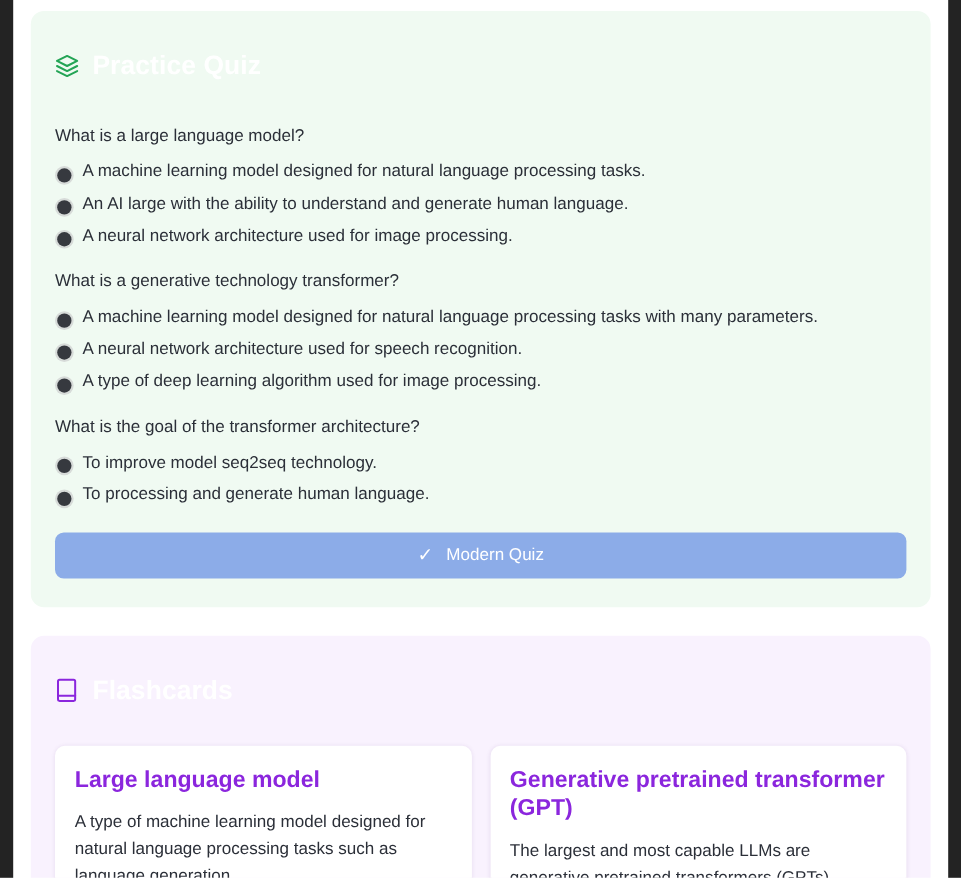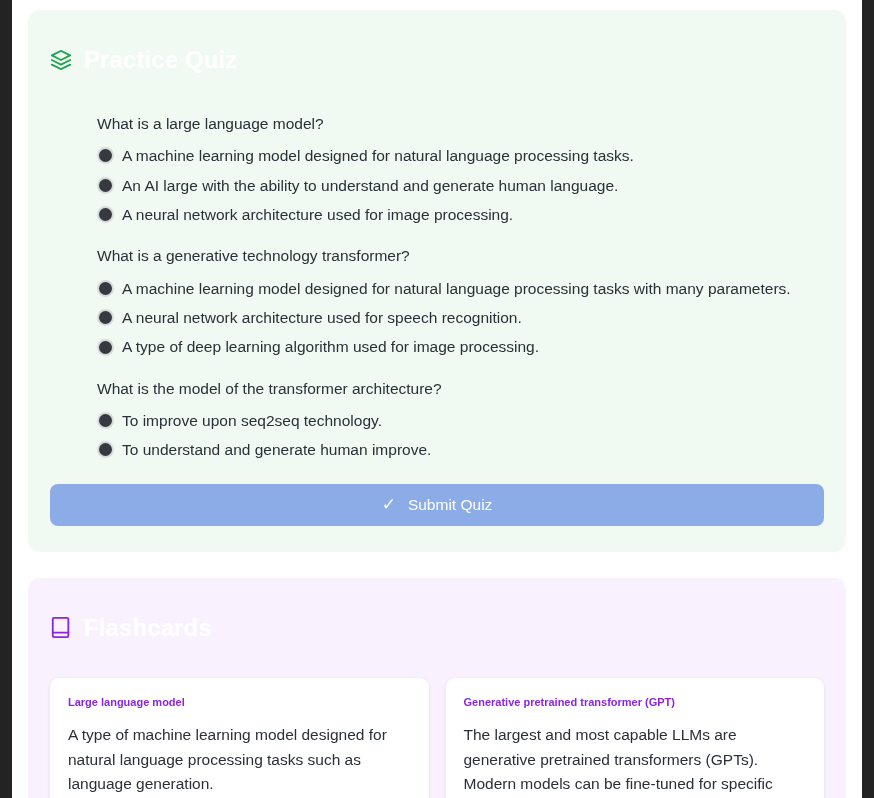--- a/index.html
+++ b/index.html
@@ -63,33 +63,33 @@
     flex: 0 0 auto;
   }
   .panel-title {
     font-size: 24px;
     font-weight: bold;
     line-height: 1;
     letter-spacing: 0.1px;
   }
   .quiz-panel .panel-title { color: #ffffff; }
 
-  .question-block { margin-bottom: 22px; margin-left: 47px; }
+  .question-block { margin-bottom: 22px; }
   .question-block:last-of-type { margin-bottom: 24px; }
 
   .question-text {
     font-size: 15.5px;
     color: #2b2f38;
     margin: 0 0 12px 0;
     line-height: 1.3;
   }
 
   .option-row {
     display: flex;
-    align-items: center;
+    align-items: flex-end;
     gap: 10px;
     margin-bottom: 10px;
   }
   .option-row:last-child { margin-bottom: 0; }
 
   .radio-dot {
     flex: 0 0 auto;
     width: 13px;
     height: 13px;
     border-radius: 50%;
@@ -142,21 +142,21 @@
   .flash-card {
     flex: 1 1 0;
     background: #ffffff;
     border-radius: 9px;
     padding: 18px 18px 20px 18px;
     box-shadow: 0 1px 4px rgba(70, 30, 110, 0.10);
     box-sizing: border-box;
     min-height: 168px;
   }
   .card-term {
-    font-size: 11px;
+    font-size: 21px;
     font-weight: bold;
     color: #8b26dd;
     margin: 0 0 14px 0;
     line-height: 1.25;
   }
   .card-def {
     font-size: 15.5px;
     color: #2b2f38;
     line-height: 1.57;
     margin: 0;
@@ -209,34 +209,34 @@
         <span class="radio-dot"></span>
         <span class="option-label">A neural network architecture used for speech recognition.</span>
       </div>
       <div class="option-row">
         <span class="radio-dot"></span>
         <span class="option-label">A type of deep learning algorithm used for image processing.</span>
       </div>
     </div>
 
     <div class="question-block">
-      <p class="question-text">What is the model of the transformer architecture?</p>
-      <div class="option-row">
-        <span class="radio-dot"></span>
-        <span class="option-label">To improve upon seq2seq technology.</span>
-      </div>
-      <div class="option-row">
-        <span class="radio-dot"></span>
-        <span class="option-label">To understand and generate human improve.</span>
+      <p class="question-text">What is the goal of the transformer architecture?</p>
+      <div class="option-row">
+        <span class="radio-dot"></span>
+        <span class="option-label">To improve model seq2seq technology.</span>
+      </div>
+      <div class="option-row">
+        <span class="radio-dot"></span>
+        <span class="option-label">To processing and generate human language.</span>
       </div>
     </div>
 
     <button class="submit-button">
       <span class="submit-check">✓</span>
-      <span>Submit Quiz</span>
+      <span>Modern Quiz</span>
     </button>
   </section>
 
   <section class="panel flash-panel">
 
     <div class="panel-header">
       <span class="panel-icon">
         <svg width="22" height="24" viewBox="0 0 24 26" fill="none" stroke="#8b26dd" stroke-width="2" stroke-linecap="round" stroke-linejoin="round">
           <rect x="3" y="2" width="17" height="21" rx="1.5"></rect>
           <line x1="3" y1="18" x2="20" y2="18"></line>

